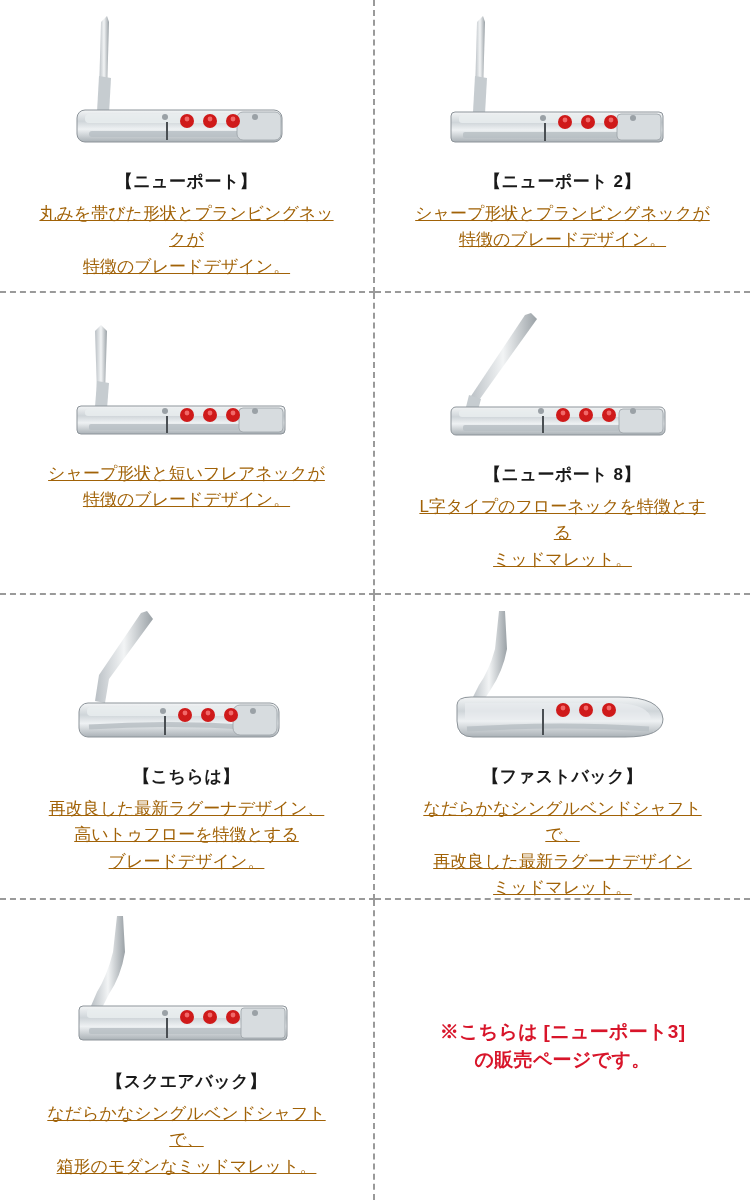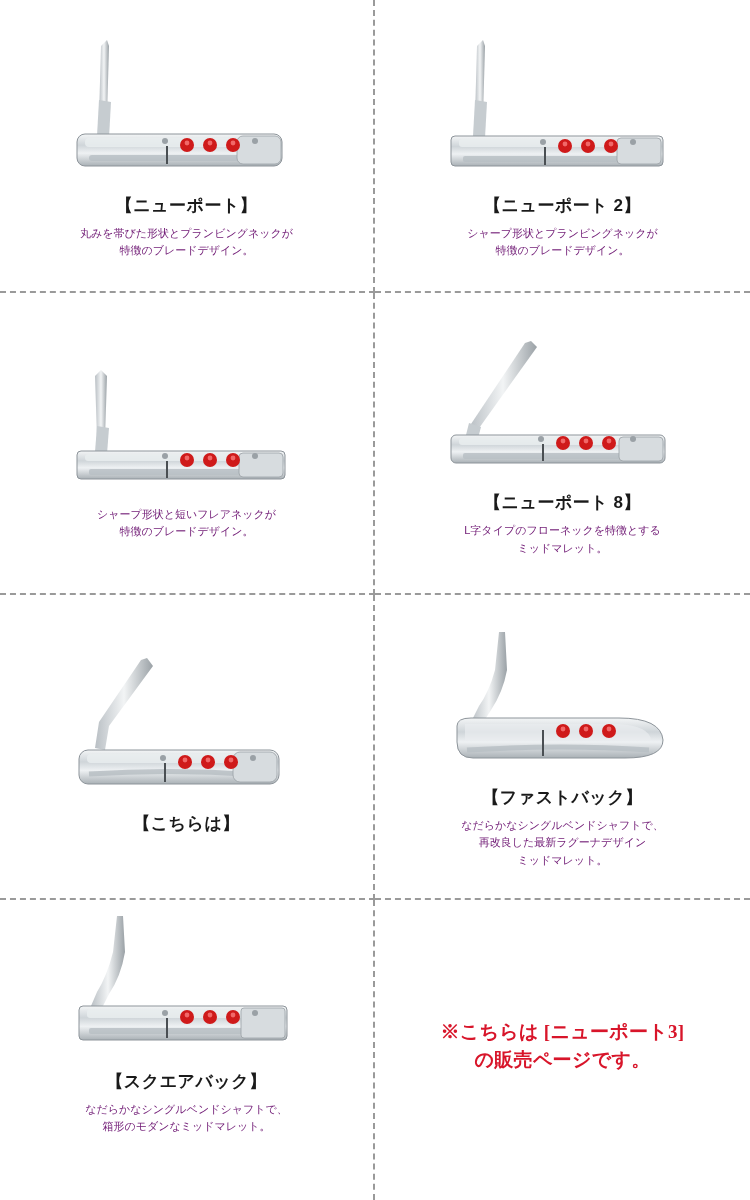--- a/index.html
+++ b/index.html
@@ -34,51 +34,50 @@
     display: flex;
     flex-direction: column;
     align-items: center;
   }
   
   .cell.col-left {
     border-right: 2px dashed #9a9a9a;
   }
   .cell.row-sep {
     border-bottom: 2px dashed #9a9a9a;
-    justify-content: center;
   }
   .art {
     width: 100%;
     height: 150px;
     display: flex;
     align-items: flex-end;
     justify-content: center;
     margin-bottom: 4px;
   }
   .art svg { display: block; }
   .title {
     font-size: 17px;
     font-weight: bold;
     letter-spacing: 0.5px;
     text-align: center;
     margin: 2px 0 8px 0;
     color: #1a1a1a;
   }
   .desc {
-    font-size: 11px;
+    font-size: 17px;
     line-height: 1.55;
     text-align: center;
-    color: #701a75;
+    color: #a16207;
     max-width: 300px;
+    text-decoration: underline;
   }
   .note-cell {
     justify-content: center;
     align-items: center;
     padding-top: 0;
-    font-family: Liberation Serif, serif;
   }
   .note {
     color: #d8152a;
     font-size: 19px;
     font-weight: bold;
     line-height: 1.5;
     text-align: center;
     letter-spacing: 0.3px;
   }
 </style>
@@ -221,20 +220,25 @@
           <circle cx="194" cy="106" r="7" fill="#cf1a1a"></circle>
           <circle cx="148" cy="104" r="2.4" fill="#ff8a8a" opacity="0.7"></circle>
           <circle cx="171" cy="104" r="2.4" fill="#ff8a8a" opacity="0.7"></circle>
           <circle cx="194" cy="104" r="2.4" fill="#ff8a8a" opacity="0.7"></circle>
           <circle cx="126" cy="102" r="3" fill="#9aa1a6"></circle>
           <circle cx="216" cy="102" r="3" fill="#9aa1a6"></circle>
           <rect x="127" y="107" width="2" height="19" fill="#4a4f53"></rect>
         </svg>
       </div>
       <div class="title">【こちらは】</div>
+      <div class="desc">
+        <div>再改良した最新ラグーナデザイン、</div>
+        <div>高いトゥフローを特徴とする</div>
+        <div>ブレードデザイン。</div>
+      </div>
     </div>
 
     <div class="cell row-sep">
       <div class="art">
         <svg width="300" height="150" viewBox="0 0 300 150" aria-hidden="true">
           <path d="M92 2 L86 2 L82 40 Q76 62 66 76 L58 92 L68 96 L78 80 Q90 62 94 40 Z" fill="url(#shaft1)"></path>
           <path d="M44 96 Q44 88 58 88 L206 88 Q248 88 250 110 Q250 128 212 128 L60 128 Q44 128 44 112 Z" fill="url(#steel1)" stroke="#8d949a" stroke-width="1"></path>
           <path d="M52 94 L206 94 Q236 96 238 110 L52 110 Z" fill="#e9edef" opacity="0.7"></path>
           <path d="M54 120 Q150 114 236 120" fill="none" stroke="#b7bec3" stroke-width="5" opacity="0.8"></path>
           <circle cx="150" cy="101" r="7" fill="#cf1a1a"></circle>

